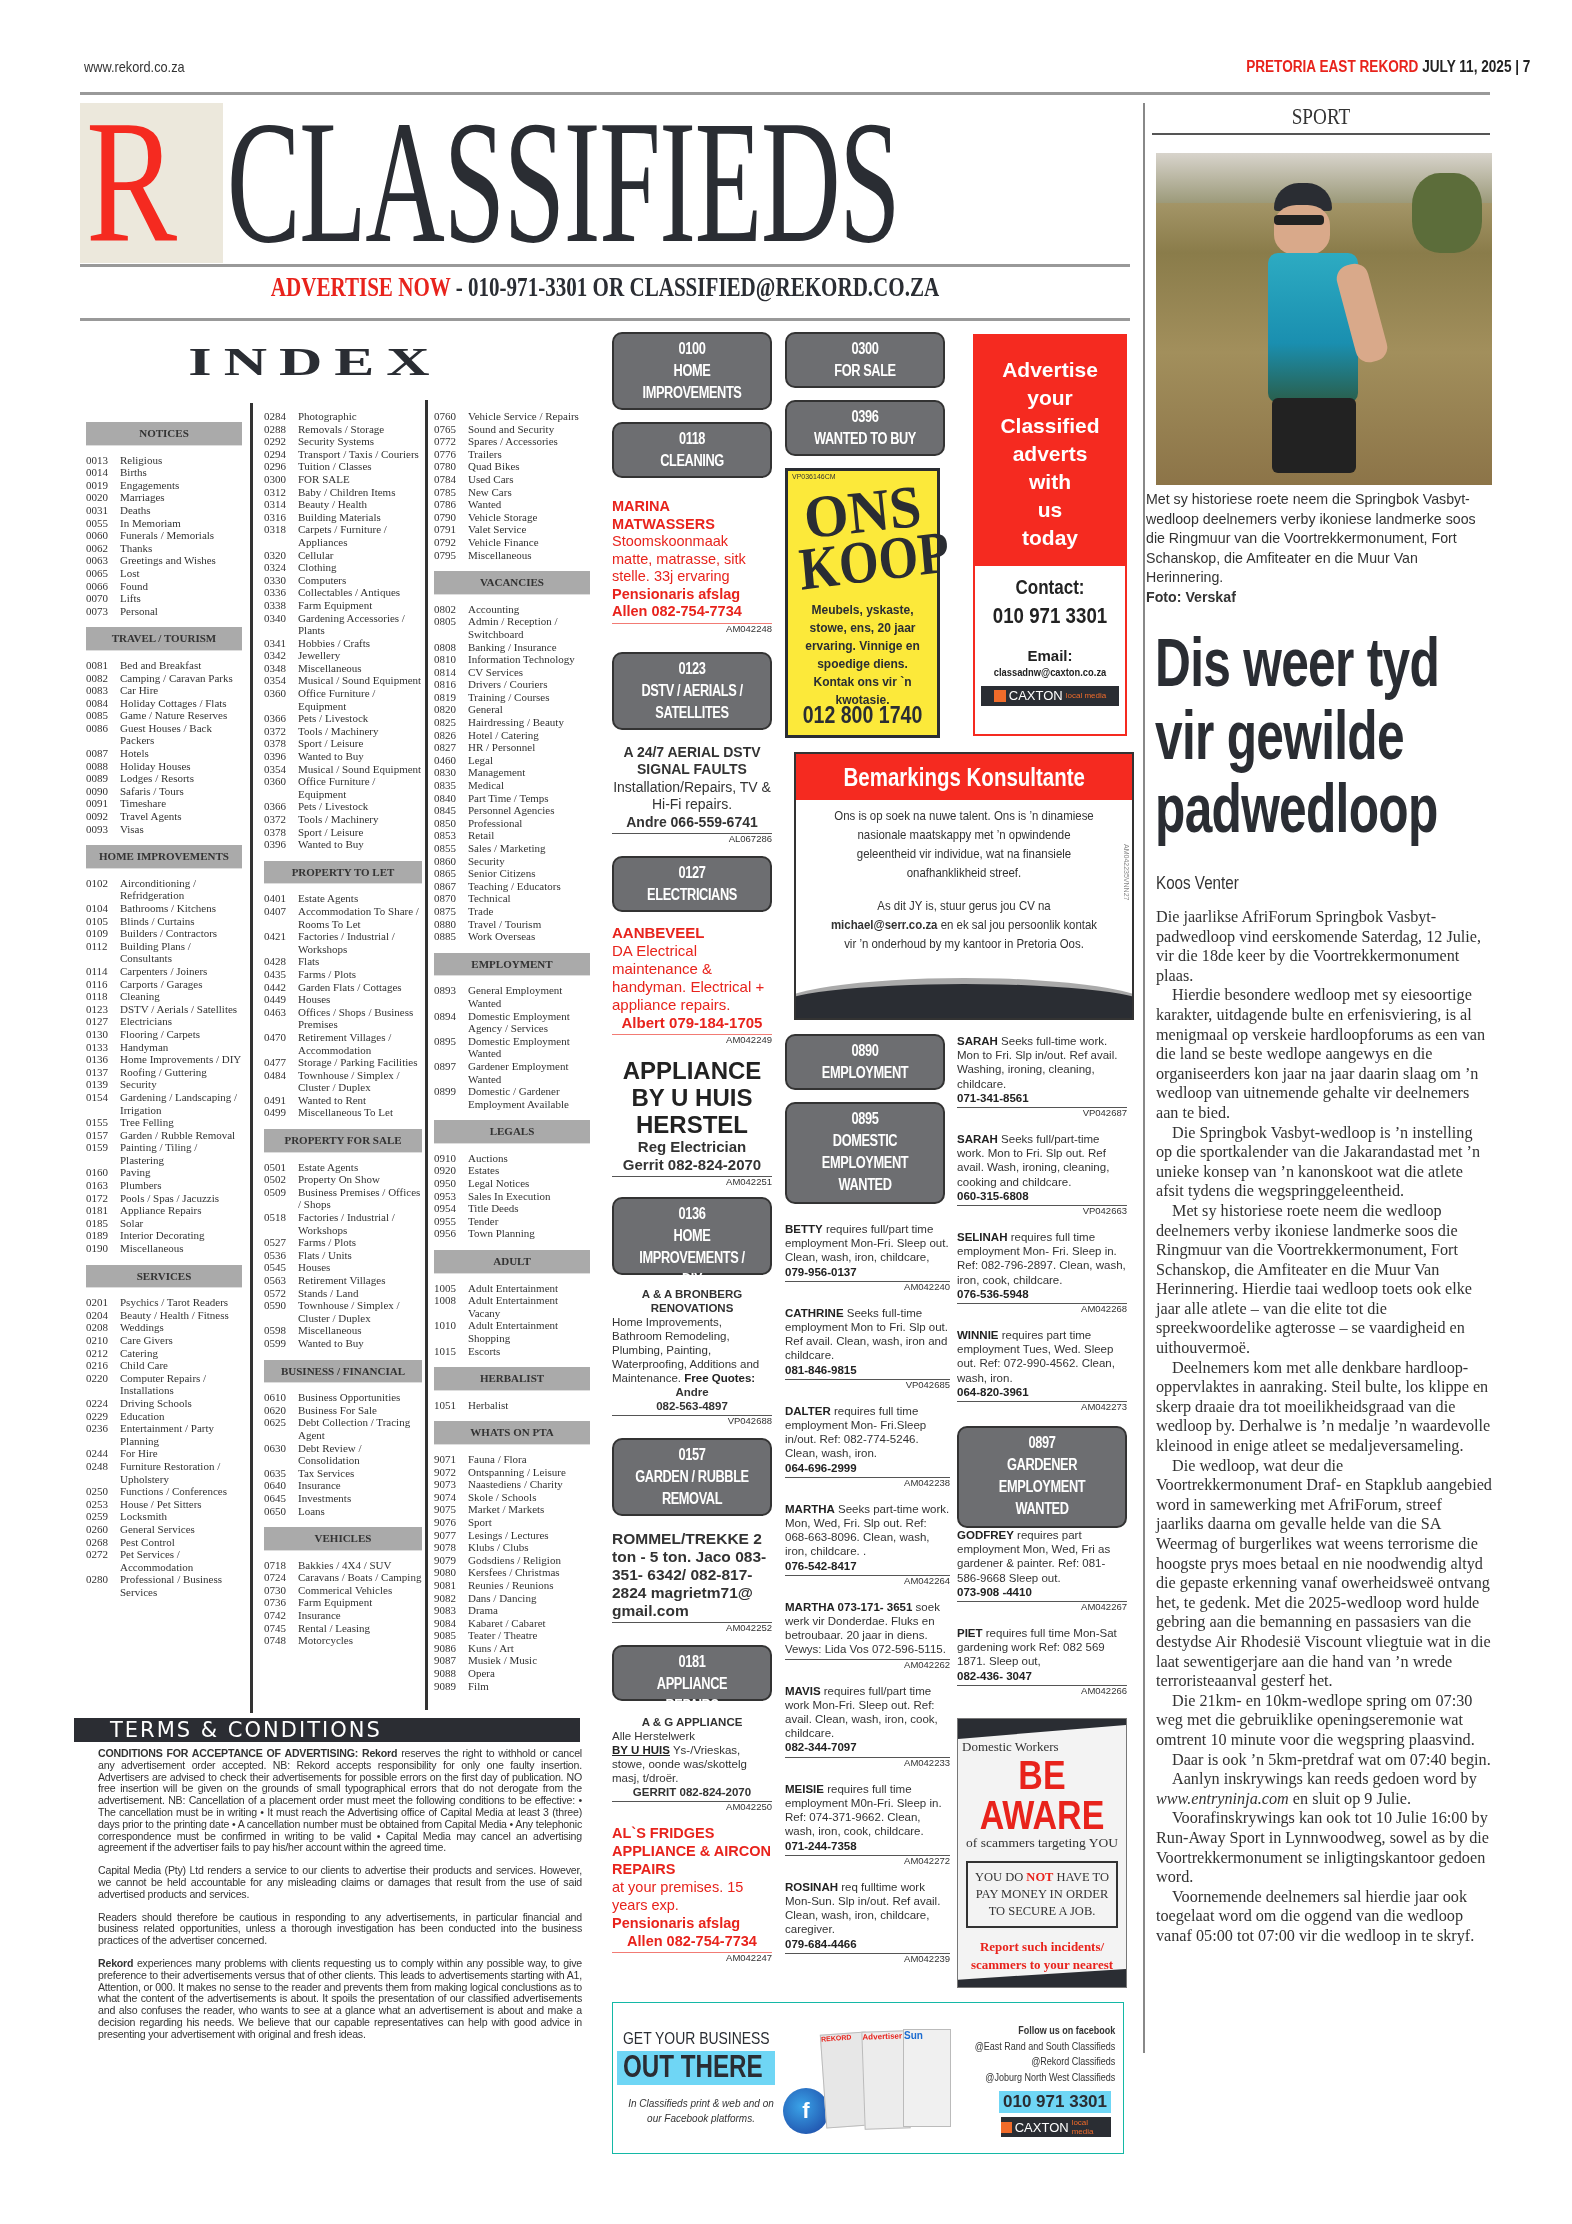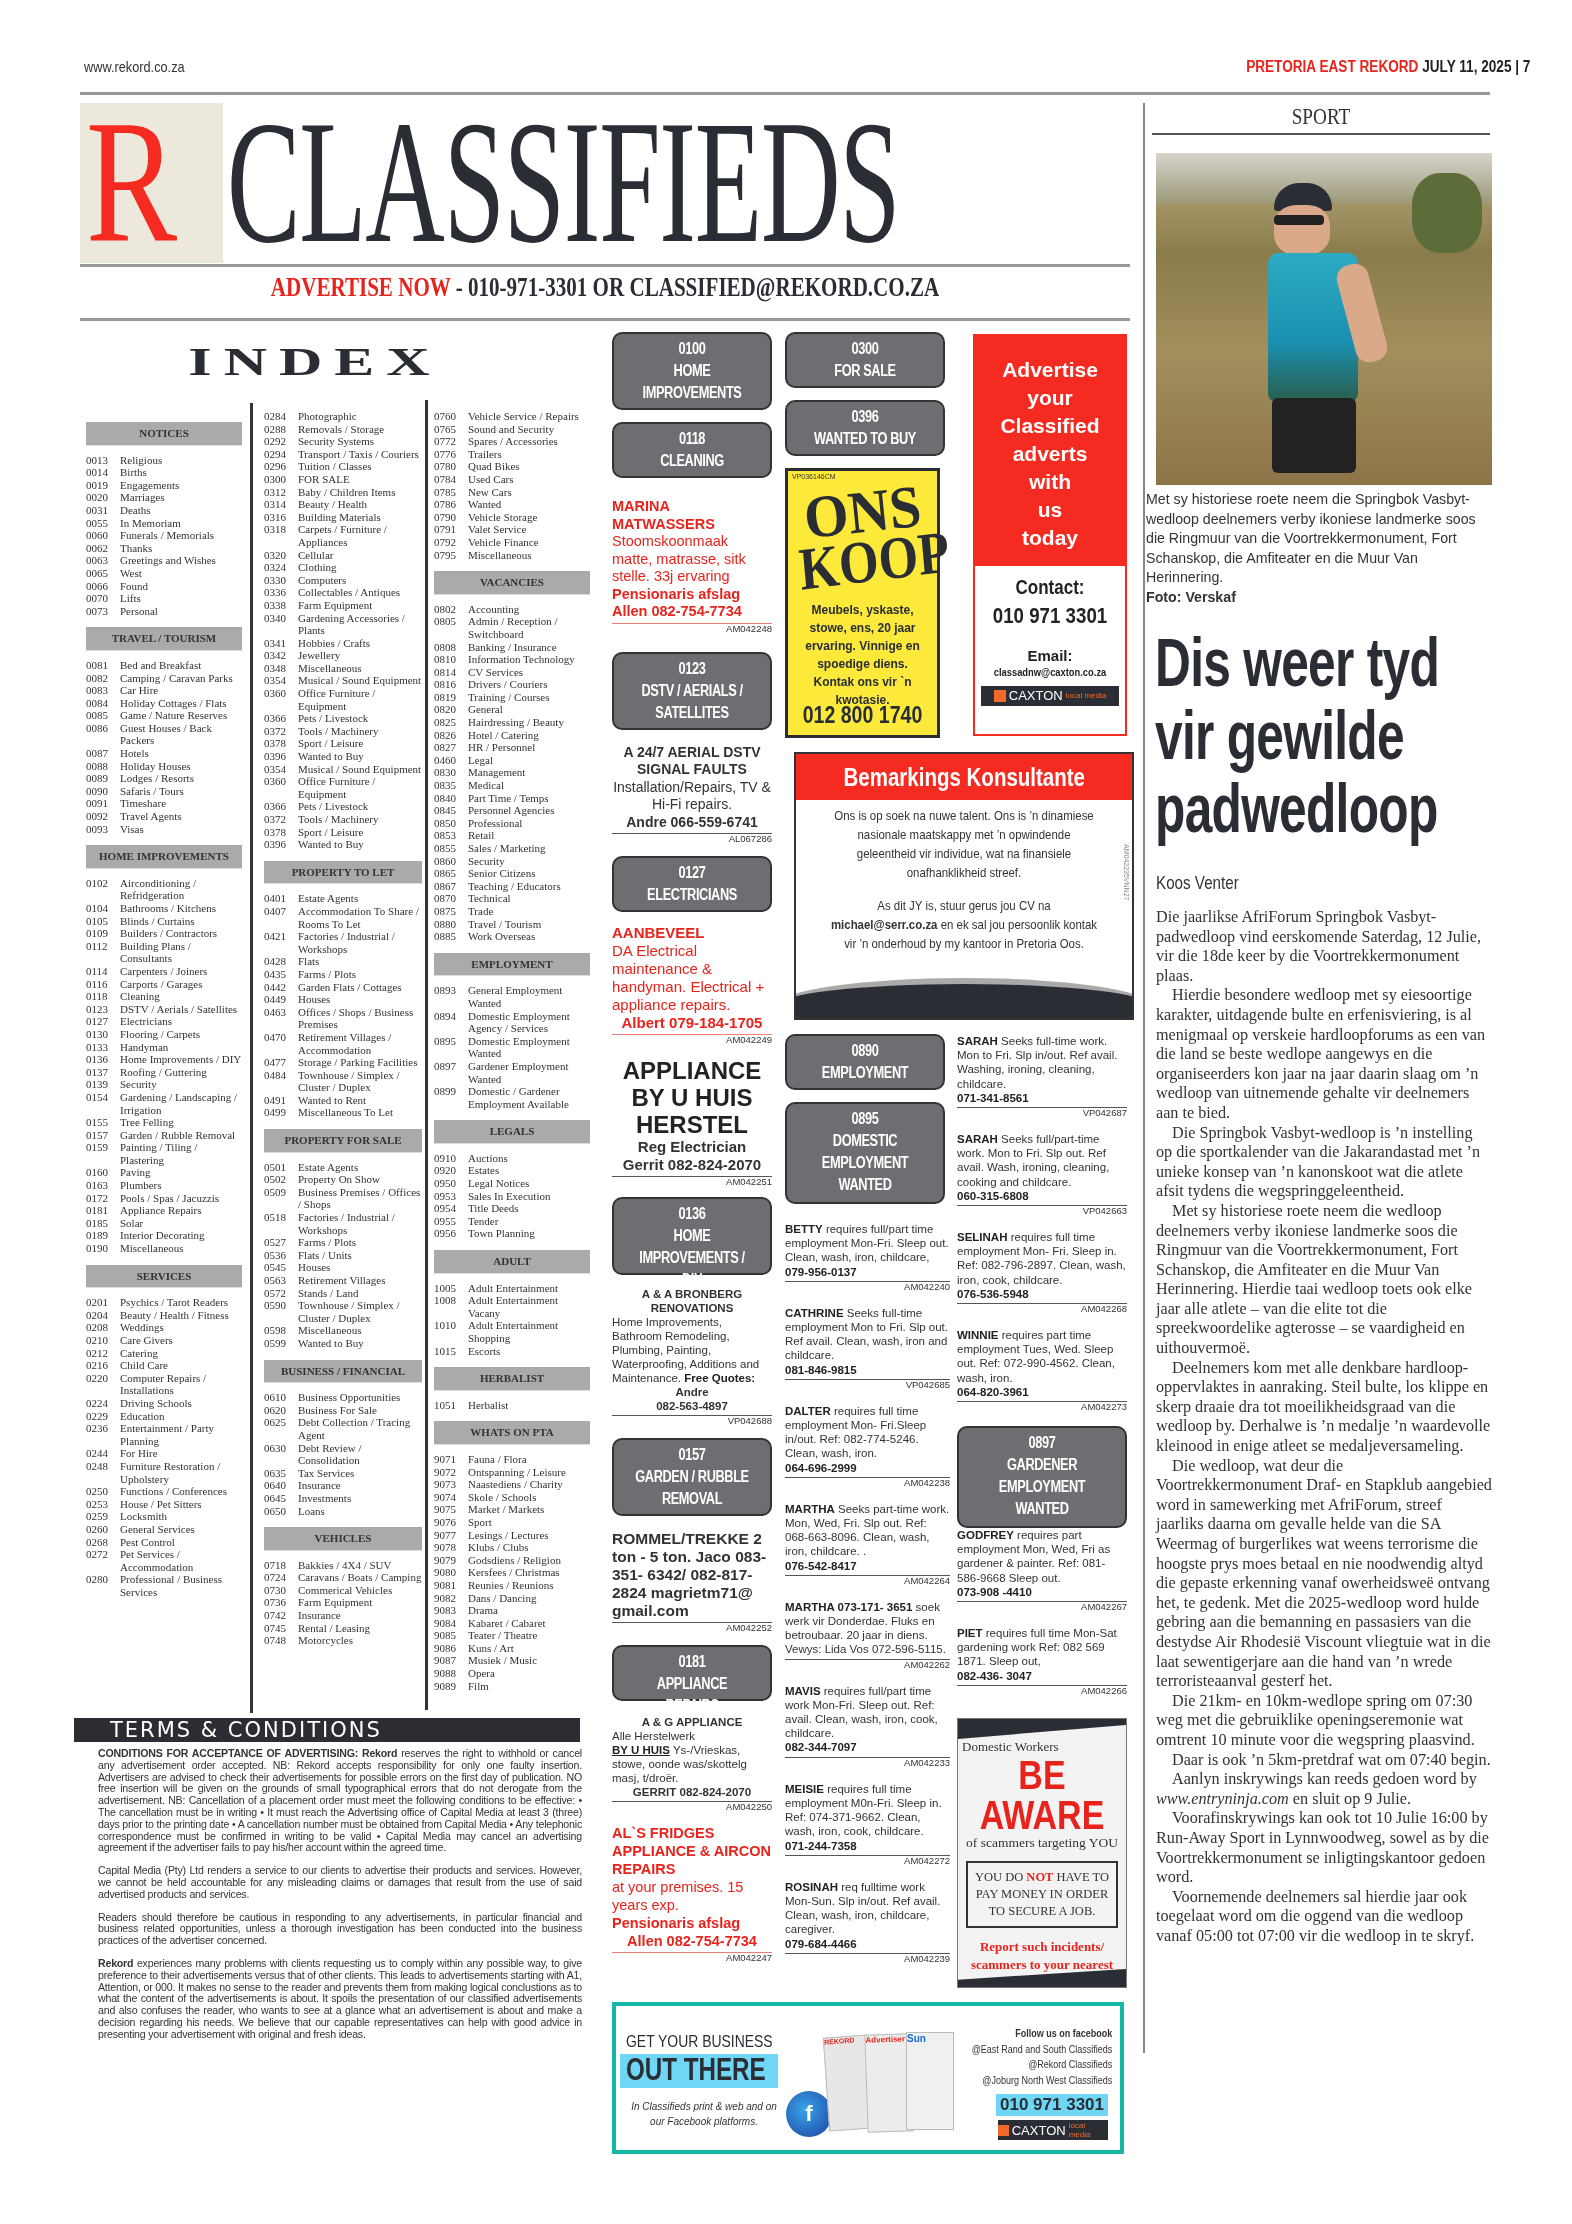--- a/index.html
+++ b/index.html
@@ -103,21 +103,21 @@
     <div class="it">
       <span class="c">0062</span>
       <span class="l">Thanks</span>
     </div>
     <div class="it">
       <span class="c">0063</span>
       <span class="l">Greetings and Wishes</span>
     </div>
     <div class="it">
       <span class="c">0065</span>
-      <span class="l">West</span>
+      <span class="l">Lost</span>
     </div>
     <div class="it">
       <span class="c">0066</span>
       <span class="l">Found</span>
     </div>
     <div class="it">
       <span class="c">0070</span>
       <span class="l">Lifts</span>
     </div>
     <div class="it">
@@ -1145,21 +1145,21 @@
     <div style="height:20px;background:#2a2d33;clip-path:polygon(0 0,100% 0,100% 30%,0 100%)"></div>
     <div style="text-align:left;padding-left:4px;font-size:13px;color:#333">Domestic Workers</div>
     <div style="color:#e8231c;font-family:'Liberation Sans',sans-serif;font-weight:bold;font-size:40px;line-height:40px;transform:scaleX(.85)">BE AWARE</div>
     <div style="font-size:13.5px;color:#333">of scammers targeting YOU</div>
     <div style="margin:10px 8px;border:2px solid #333;padding:6px 4px;font-size:12.5px;line-height:17px;color:#333"><span>YOU DO </span><b style="color:#e8231c">NOT</b><span> HAVE TO PAY MONEY IN ORDER TO SECURE A JOB.</span></div>
     <div style="color:#e8231c;font-weight:bold;font-size:13px;line-height:18px;padding:0 4px">Report such incidents/ scammers to your nearest police station.</div>
     <div style="position:absolute;left:0;right:0;bottom:0;height:18px;background:#2a2d33;clip-path:polygon(0 60%,100% 0,100% 100%,0 100%)"></div>
   </div>
 </div>
 
-<div class="abs" style="left:612px;top:2002px;width:512px;height:152px;border:4px solid #14b8a6;background:#fff">
+<div class="abs" style="left:612px;top:2002px;width:512px;height:152px;border:1px solid #14b8a6;background:#fff">
   <div style="position:absolute;left:10px;top:26px;font-size:17px;color:#2a2d33;transform:scaleX(.82);transform-origin:left;white-space:nowrap">GET YOUR BUSINESS</div>
   <div style="position:absolute;left:4px;top:48px;width:158px;height:34px;background:#6fd6f5"></div>
   <div style="position:absolute;left:10px;top:46px;font-size:31px;font-weight:bold;color:#2a2d33;transform:scaleX(.78);transform-origin:left;white-space:nowrap">OUT THERE</div>
   <div style="position:absolute;left:8px;top:93px;width:160px;font-size:10px;line-height:15px;font-style:italic;color:#333;text-align:center">In Classifieds print &amp; web and on our Facebook platforms.</div>
   <div style="position:absolute;left:170px;top:85px;width:46px;height:46px;border-radius:50%;background:radial-gradient(circle at 40% 40%,#3aa3e8,#1a3f9e);color:#fff;font-weight:bold;font-size:22px;text-align:center;line-height:46px">f</div>
   <div style="position:absolute;left:210px;top:26px;width:130px;height:104px">
     <div style="position:absolute;left:0;top:4px;width:46px;height:94px;background:#e7e7e7;border:1px solid #bbb;transform:rotate(-4deg);font-size:7px;color:#e8231c;font-weight:bold">REKORD</div>
     <div style="position:absolute;left:40px;top:2px;width:46px;height:98px;background:#ececec;border:1px solid #bbb;transform:rotate(-2deg);font-size:8px;color:#e8231c;font-weight:bold">Advertiser</div>
     <div style="position:absolute;left:80px;top:0;width:48px;height:98px;background:#f0f0f0;border:1px solid #bbb;font-size:10px;color:#1a6bd0;font-weight:bold">Sun</div>
   </div>

